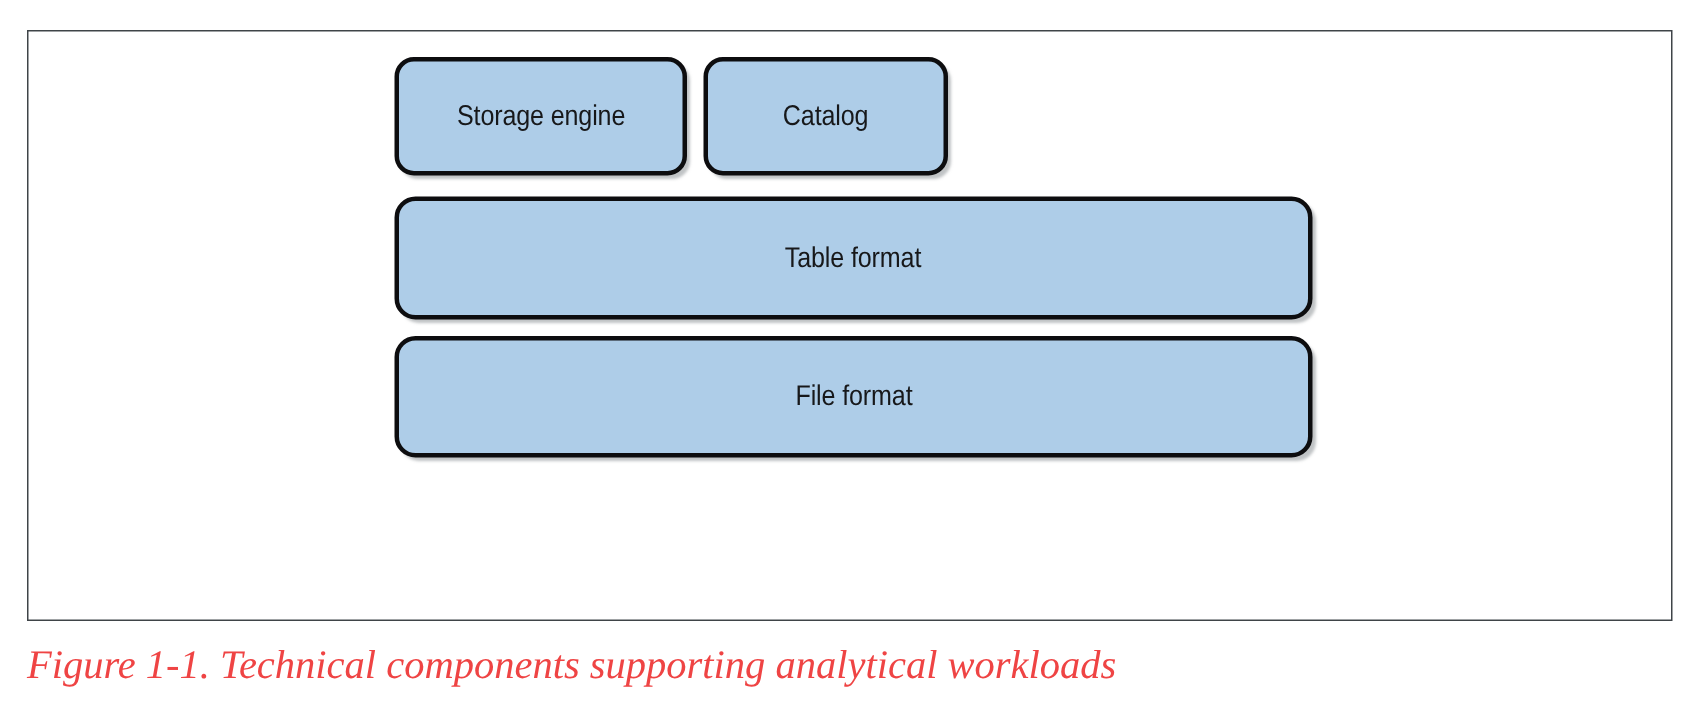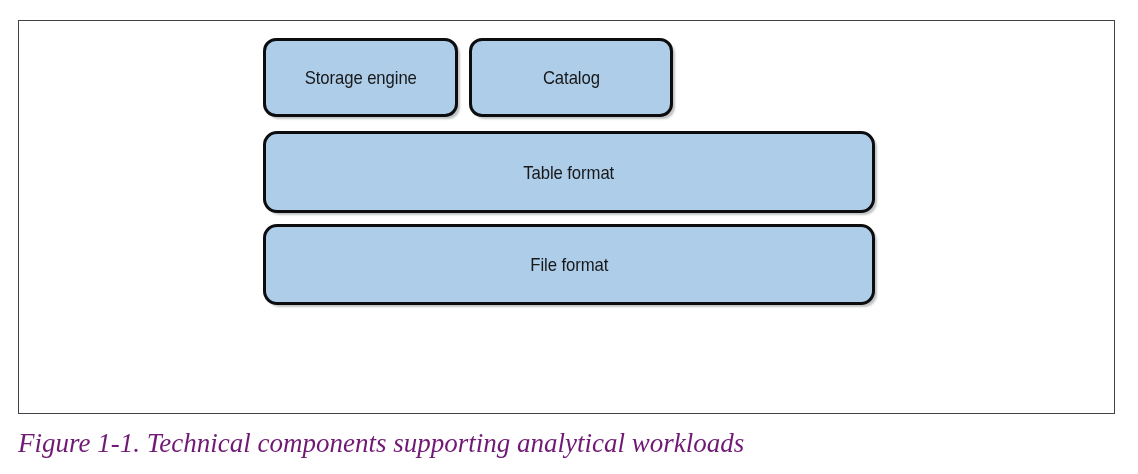--- a/index.html
+++ b/index.html
@@ -72,21 +72,21 @@
 
   .node-wide {
     flex: 1 1 auto;
     width: 100%;
     border-radius: 14px;
   }
 
   
   .node-storage-engine { width: 195px; }
   .node-compute-engine { width: 199px; margin-left: 11px; }
-  .node-catalog        { width: 204px; margin-left: 11px; }
+  .node-catalog        { width: 163px; margin-left: 11px; }
 
   .node-label {
     font-family: "Liberation Sans Narrow", "Liberation Sans", sans-serif;
     font-size: 19px;
     font-weight: 400;
     color: #17181a;
     letter-spacing: -0.1px;
     line-height: 1;
     text-align: center;
     white-space: nowrap;
@@ -96,21 +96,21 @@
   
   .caption {
     position: absolute;
     left: 18px;
     top: 428px;
     width: 1100px;
     font-family: "Liberation Serif", "DejaVu Serif", serif;
     font-style: italic;
     font-size: 27px;
     line-height: 1.15;
-    color: #701a75;
+    color: #ef4444;
     white-space: nowrap;
   }
 </style>
 </head>
 <body>
 
 <div id="figure-root">
 
   <div class="figure-frame">
 

